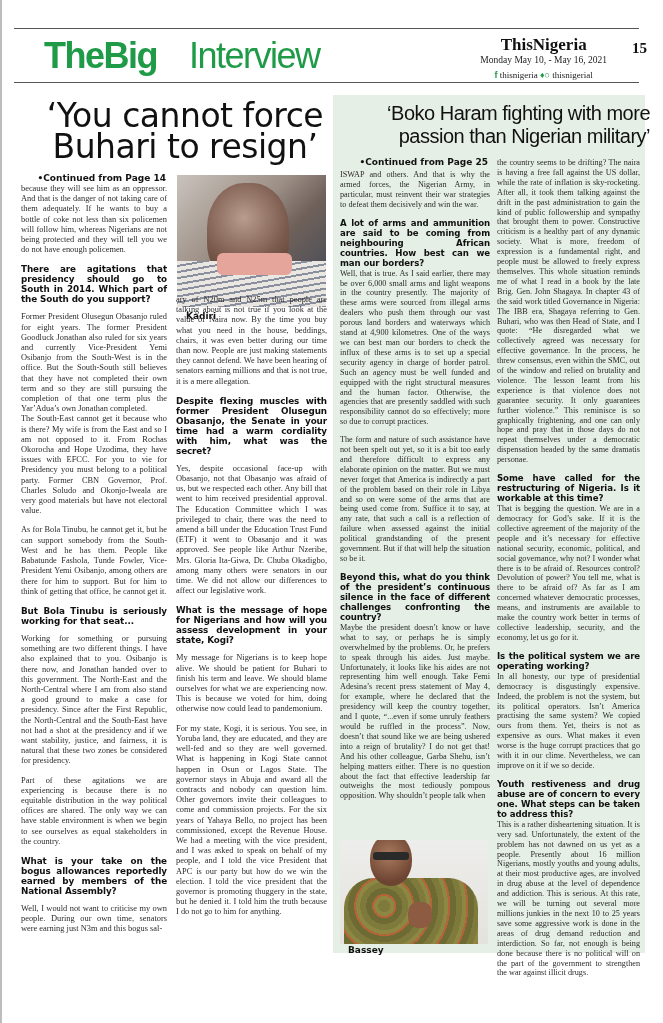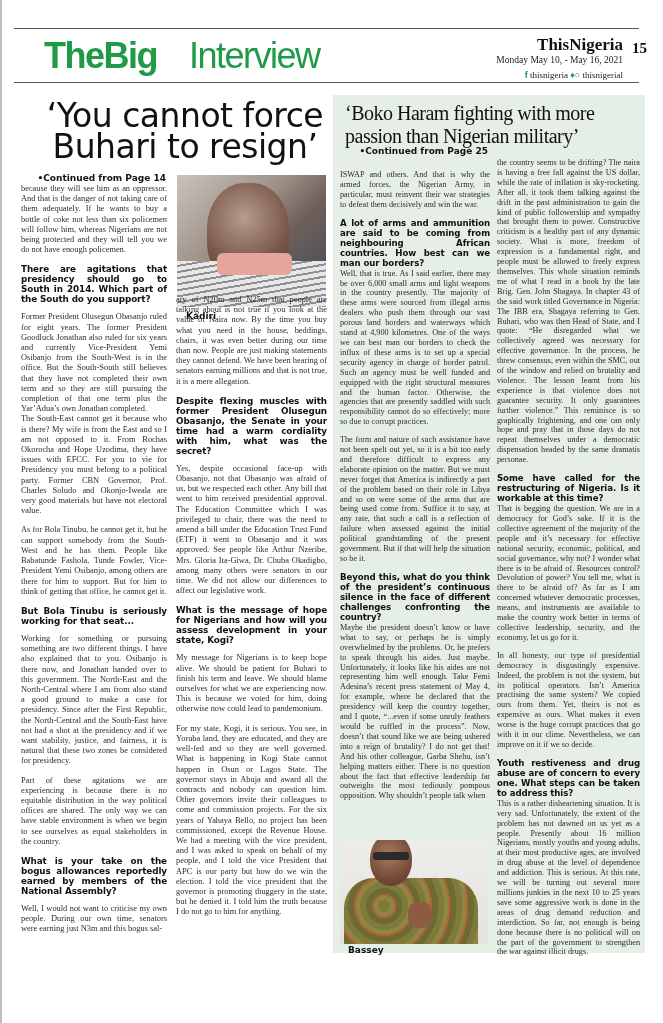--- a/index.html
+++ b/index.html
@@ -7,21 +7,21 @@
   body { position: relative; font-family: "Liberation Serif", serif; color: #2a2a2a; }
   .page-edge { position: absolute; left: 0; top: 0; width: 2px; height: 1023px; background: #bdbdbd; }
 
   
   .rule { position: absolute; left: 14px; width: 625px; height: 1px; background: #555; }
   .rule.top { top: 28px; }
   .rule.bottom { top: 82px; }
   .brand { position: absolute; left: 44px; top: 34px; font-family: "Liberation Sans", sans-serif; font-size: 36px; color: #1f9b47; letter-spacing: -1.5px; line-height: 44px; }
   .brand .bold { font-weight: bold; }
   .brand .light { font-weight: normal; padding-left: 32px; }
-  .pub { position: absolute; right: 40px; top: 36px; text-align: right; }
+  .pub { position: absolute; right: 56px; top: 36px; text-align: center; }
   .pub-name { font-family: "Liberation Serif", serif; font-weight: bold; font-size: 17px; color: #111; line-height: 18px; }
   .pub-date { font-size: 9.5px; color: #222; line-height: 13px; }
   .pub-social { font-size: 9px; color: #222; line-height: 13px; margin-top: 2px; }
   .pub-social .ic { color: #1f9b47; font-weight: bold; font-family: "Liberation Sans", sans-serif; }
   .page-num { position: absolute; right: 16px; top: 40px; font-weight: bold; font-size: 15px; color: #111; }
 
   
   .left-headline { position: absolute; left: 40px; top: 100px; width: 290px; text-align: center; font-family: "DejaVu Sans", sans-serif; font-size: 33px; line-height: 31px; color: #111; letter-spacing: -0.5px; }
   .cont { font-family: "DejaVu Sans", sans-serif; font-weight: bold; font-size: 9px; color: #111; text-align: right; }
   .left-cont { position: absolute; left: 20px; top: 173px; width: 146px; }
@@ -36,22 +36,22 @@
   .photo { position: absolute; overflow: hidden; }
   .photo-kadiri { left: 177px; top: 175px; width: 149px; height: 132px; background: linear-gradient(135deg, #c9c3bc 0%, #9c8f86 40%, #6f615a 60%, #3d4657 100%); }
   .photo-kadiri .head { position: absolute; left: 30px; top: 8px; width: 82px; height: 100px; border-radius: 45% 45% 40% 40%; background: radial-gradient(circle at 45% 35%, #b89c8e 0%, #7a5a4c 55%, #4e362c 100%); }
   .photo-kadiri .shirt { position: absolute; left: 0; top: 86px; width: 149px; height: 50px; background: repeating-linear-gradient(170deg, #eae6e2 0 4px, #8a8f9e 4px 6px); }
   .photo-kadiri .collar { position: absolute; left: 40px; top: 78px; width: 75px; height: 22px; background: #e6a59a; border-radius: 6px; }
   .caption { position: absolute; font-family: "DejaVu Sans", sans-serif; font-weight: bold; font-size: 9px; color: #111; padding-left: 8px; }
   .caption-kadiri { left: 178px; top: 311px; }
 
   
   .green-box { position: absolute; left: 333px; top: 95px; width: 312px; height: 858px; background: #e6efe5; }
-  .right-headline { position: absolute; left: 345px; top: 102px; width: 292px; text-align: left; font-family: Liberation Serif, serif; font-size: 20px; line-height: 23px; color: #111; letter-spacing: -0.5px; }
-  .right-cont { position: absolute; left: 340px; top: 146px; width: 148px; }
+  .right-headline { position: absolute; left: 358px; top: 102px; width: 292px; text-align: right; font-family: Liberation Sans, sans-serif; font-size: 20px; line-height: 23px; color: #111; letter-spacing: -0.5px; }
+  .right-cont { position: absolute; left: 340px; top: 157px; width: 148px; }
   .col3 { left: 340px; top: 170px; width: 150px; font-size: 8.2px; line-height: 9.9px; }
   .col3 h3, .col4 h3 { margin-bottom: 1px; font-size: 8.6px; }
   .col3 p, .col4 p { margin-bottom: 8px; }
   .col4 { left: 497px; top: 158px; width: 143px; font-size: 8.2px; line-height: 9.9px; }
 
   .photo-bassey { left: 340px; top: 840px; width: 148px; height: 104px; background: linear-gradient(180deg, #ededeb 0%, #e4e2dc 100%); }
   .photo-bassey .head { position: absolute; left: 30px; top: -6px; width: 42px; height: 52px; border-radius: 48%; background: radial-gradient(circle at 45% 40%, #a97a5e 0%, #6d4432 70%); }
   .photo-bassey .glasses { position: absolute; left: 33px; top: 12px; width: 36px; height: 8px; background: #2a2a2a; border-radius: 3px; }
   .photo-bassey .body { position: absolute; left: 4px; top: 38px; width: 134px; height: 70px; border-radius: 30px 30px 0 0; background: repeating-radial-gradient(circle at 30% 40%, #7d7a3b 0 6px, #8d8744 6px 10px, #b5643a 10px 12px, #6d6a34 12px 18px); }
   .photo-bassey .hand { position: absolute; left: 68px; top: 62px; width: 24px; height: 26px; border-radius: 40%; background: #8c5b42; }
@@ -127,16 +127,17 @@
   <div class="head"></div>
   <div class="glasses"></div>
   <div class="hand"></div>
 </div>
 <div class="caption caption-bassey">Bassey</div>
 
 <div class="col col4">
   <p>the country seems to be drifting? The naira is having a free fall against the US dollar, while the rate of inflation is sky-rocketing. After all, it took them talking against the drift in the past administration to gain the kind of public followership and sympathy that brought them to power.  Constructive criticism is a healthy part of any dynamic society. What is more, freedom of expression is a fundamental right, and people must be allowed to freely express themselves. This whole situation reminds me of what I read in a book by the late Brig. Gen. John Shagaya. In chapter 43 of the said work titled Governance in Nigeria: The IBB era, Shagaya referring to Gen. Buhari, who was then Head of State, and I quote: “He disregarded what we collectively agreed was necessary for effective governance. In the process, he threw consensus, even within the SMC, out of the window and relied on brutality and violence. The lesson learnt from his experience is that violence does not guarantee security. It only guarantees further violence.” This reminisce is so graphically frightening, and one can only hope and pray that in those days do not repeat themselves under a democratic dispensation headed by the same dramatis personae.</p>
   <h3>Some have called for the restructuring of Nigeria. Is it workable at this time?</h3>
   <p>That is begging the question. We are in a democracy for God’s sake. If it is the collective agreement of the majority of the people and it’s necessary for effective national security, economic, political, and social governance, why not? I wonder what there is to be afraid of. Resources control? Devolution of power? You tell me, what is there to be afraid of? As far as I am concerned whatever democratic processes, means, and instruments are available to make the country work better in terms of collective leadership, security, and the economy, let us go for it.</p>
+  <h3>Is the political system we are operating working?</h3>
   <p>In all honesty, our type of presidential democracy is disgustingly expensive. Indeed, the problem is not the system, but its political operators. Isn’t America practising the same system? We copied ours from them. Yet, theirs is not as expensive as ours. What makes it even worse is the huge corrupt practices that go with it in our clime. Nevertheless, we can improve on it if we so decide.</p>
   <h3>Youth restiveness and drug abuse are of concern to every one. What steps can be taken to address this?</h3>
   <p>This is a rather disheartening situation. It is very sad. Unfortunately, the extent of the problem has not dawned on us yet as a people. Presently about 16 million Nigerians, mostly youths and young adults, at their most productive ages, are involved in drug abuse at the level of dependence and addiction. This is serious. At this rate, we will be turning out several more millions junkies in the next 10 to 25 years save some aggressive work is done in the areas of drug demand reduction and interdiction. So far, not enough is being done because there is no political will on the part of the government to strengthen the war against illicit drugs.</p>
 </div>
 
 </body></html>

